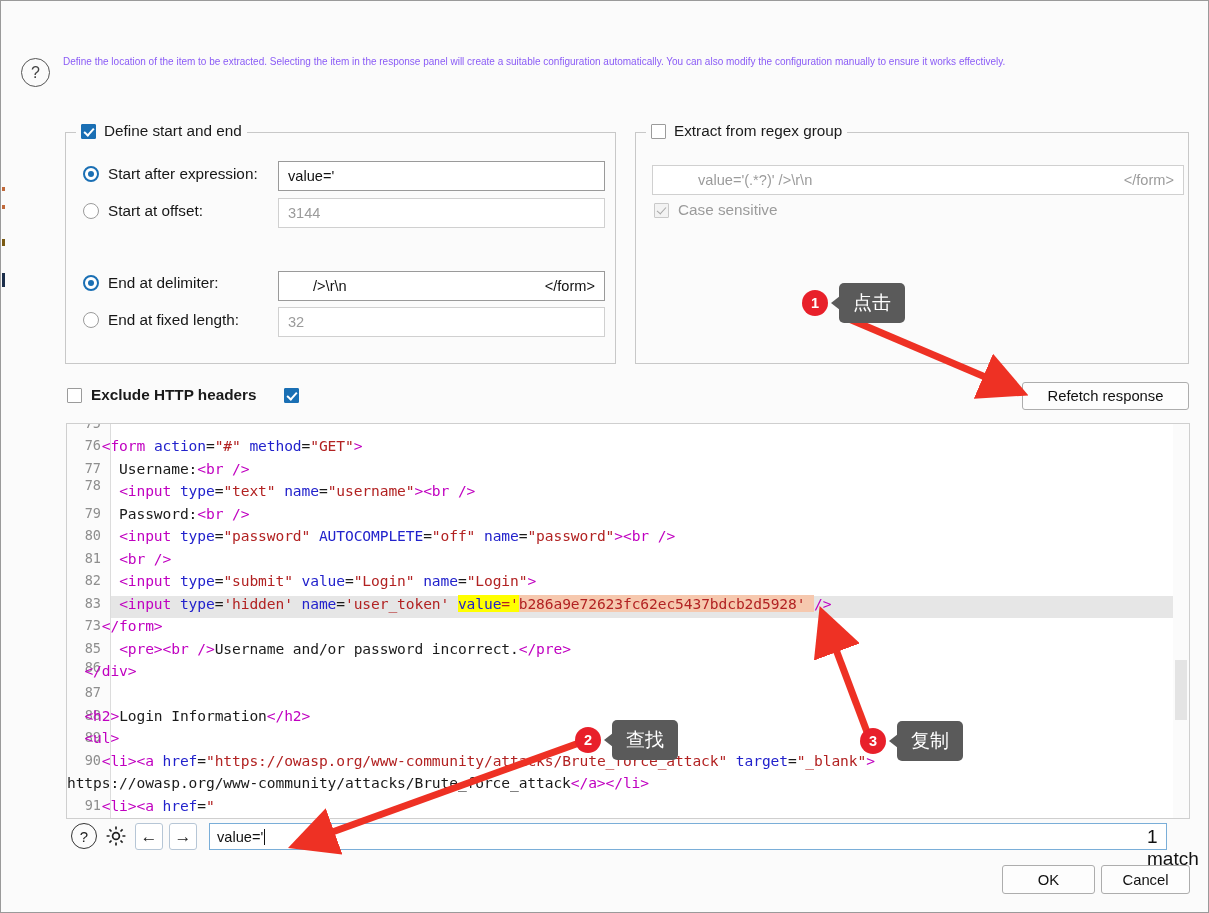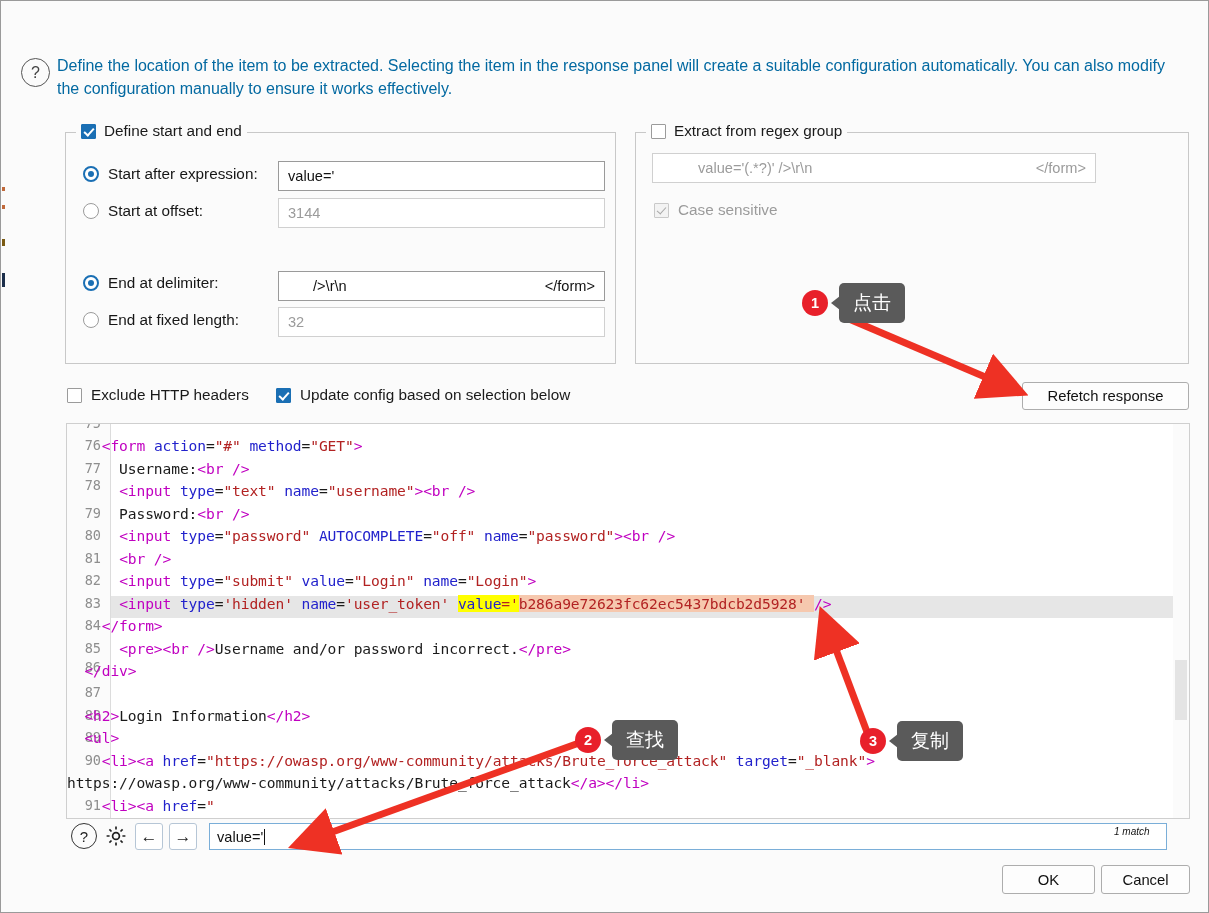--- a/index.html
+++ b/index.html
@@ -43,22 +43,22 @@
   }
 
   
   .help-icon{
     position:absolute;left:20px;top:57px;width:27px;height:27px;
     border:1.6px solid #555;border-radius:50%;
     display:flex;align-items:center;justify-content:center;
     font-size:16px;color:#444;
   }
   .desc{
-    position:absolute;left:56px;top:54px;width:1122px;
-    font-size:16px;line-height:1.43;color:#0369a1;
+    position:absolute;left:62px;top:54px;width:1122px;
+    font-size:10px;line-height:1.43;color:#8b5cf6;
   }
 
   
   .group{
     position:absolute;border:1px solid #c8c8c8;background:#fbfbfb;
     box-sizing:border-box;
   }
   .group-left{left:64px;top:131px;width:551px;height:232px;}
   .group-right{left:634px;top:131px;width:554px;height:232px;}
   .group-legend{
@@ -101,21 +101,21 @@
     position:absolute;box-sizing:border-box;height:30px;
     border:1px solid #9a9a9a;background:#fff;
     font-size:14.6px;color:#111;
     display:flex;align-items:center;
     padding:0 9px;
   }
   .tb.dim{border-color:#d0d0d0;color:#9b9b9b;}
   .tb .right{margin-left:auto;}
 
   
-  .midrow{position:absolute;left:66px;top:385px;display:flex;align-items:center;gap:9px;font-size:15.3px;}
+  .midrow{position:absolute;left:66px;top:385px;display:flex;align-items:center;gap:9px;font-size:15.3px;font-weight:bold;}
   .midrow .sp{width:9px;}
 
   
   .btn{
     position:absolute;box-sizing:border-box;
     border:1px solid #adadad;border-radius:3px;background:#fdfdfd;
     display:flex;align-items:center;justify-content:center;
     font-size:14.8px;color:#111;cursor:pointer;
   }
   #refetch{left:1021px;top:381px;width:167px;height:28px;}
@@ -170,21 +170,21 @@
     border:1px solid #b6c6d6;border-radius:3px;background:#fff;
     font-size:17px;
   }
   .find-input{
     position:absolute;left:144px;top:2px;width:958px;height:27px;
     box-sizing:border-box;border:1px solid #7aaed8;background:#fff;
     display:flex;align-items:center;padding:0 7px;
     font-size:14.6px;color:#111;
   }
   .caret{display:inline-block;width:1px;height:16px;background:#111;margin-left:1px;}
-  .match-count{position:absolute;left:1049px;top:5px;font-size:10px;color:#111;font-style:italic;}
+  .match-count{position:absolute;left:1082px;top:5px;font-size:19px;color:#111;}
 
   
   .badge{
     position:absolute;width:26px;height:26px;border-radius:50%;
     background:#e8202a;color:#fff;font-size:14.5px;font-weight:bold;
     display:flex;align-items:center;justify-content:center;
     font-family:"Liberation Sans",sans-serif;z-index:40;
   }
   .callout{
     position:absolute;background:#5a5a5a;color:#fff;border-radius:5px;
@@ -254,53 +254,52 @@
       <span>32</span>
     </div>
   </div>
 
   <div class="group group-right">
     <div class="group-legend">
       <span class="cb"></span>
       <span>Extract from regex group</span>
     </div>
 
-    <div class="tb dim" style="left:16px;top:20px;width:444px;padding-left:45px;">
+    <div class="tb dim" style="left:16px;top:32px;width:532px;padding-left:45px;">
       <span>value='(.*?)' /&gt;\r\n</span>
       <span class="right">&lt;/form&gt;</span>
     </div>
 
     <div class="row" style="left:18px;top:68px;">
       <span class="cb disabled checked"></span>
       <label style="color:#9b9b9b;">Case sensitive</label>
     </div>
   </div>
 
   <div class="midrow">
     <span class="cb"></span>
     <span>Exclude HTTP headers</span>
     <span class="sp"></span>
     <span class="cb checked"></span>
-    <span>Update config based on selection below</span>
   </div>
 
   <div class="btn" id="refetch">Refetch response</div>
 
   <div class="editor">
     <div class="gutter">
         <div class="ln" style="top: -9px;">75</div>
         <div class="ln" style="top: 13.45px;">76</div>
         <div class="ln" style="top: 35.9px;">77</div>
         <div class="ln" style="top: 53px;">78</div>
         <div class="ln" style="top: 80.8px;">79</div>
         <div class="ln" style="top: 103.25px;">80</div>
         <div class="ln" style="top: 125.7px;">81</div>
         <div class="ln" style="top: 148.15px;">82</div>
         <div class="ln" style="top: 170.6px;">83</div>
-        <div class="ln" style="top: 193.05px;">84</div>
+        <div class="ln" style="top: 193.05px;">73</div>
         <div class="ln" style="top: 215.5px;">85</div>
         <div class="ln" style="top: 235px;">86</div>
         <div class="ln" style="top: 260.4px;">87</div>
         <div class="ln" style="top: 282.85px;">88</div>
         <div class="ln" style="top: 305.3px;">89</div>
         <div class="ln" style="top: 327.75px;">90</div>
         <div class="ln" style="top: 372.65px;">91</div>
       </div>
     <div class="hl-row" id="current-line-hl" style="top: 171.6px;"></div>
     <div id="lines-host">

